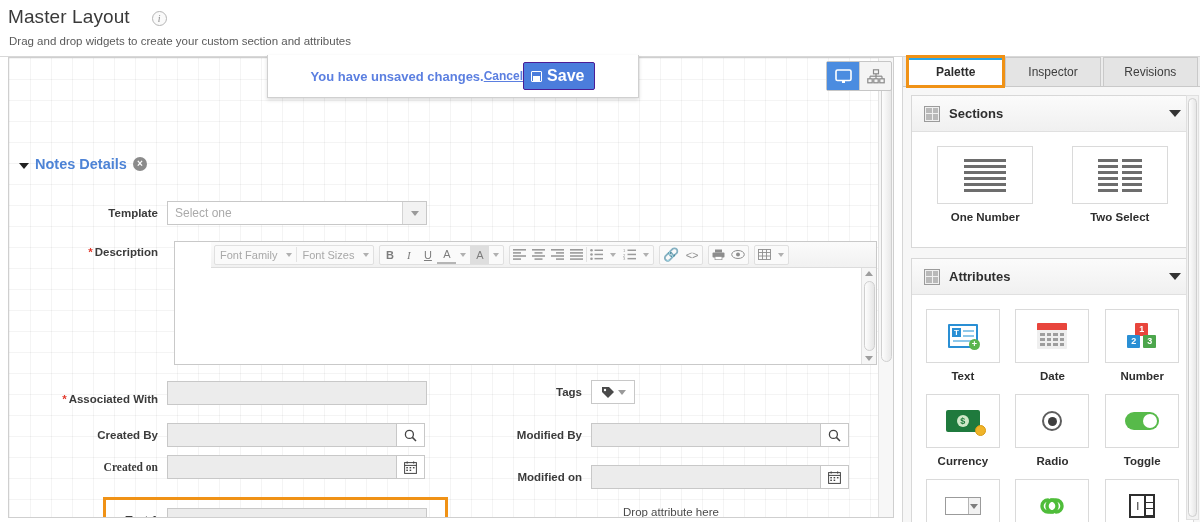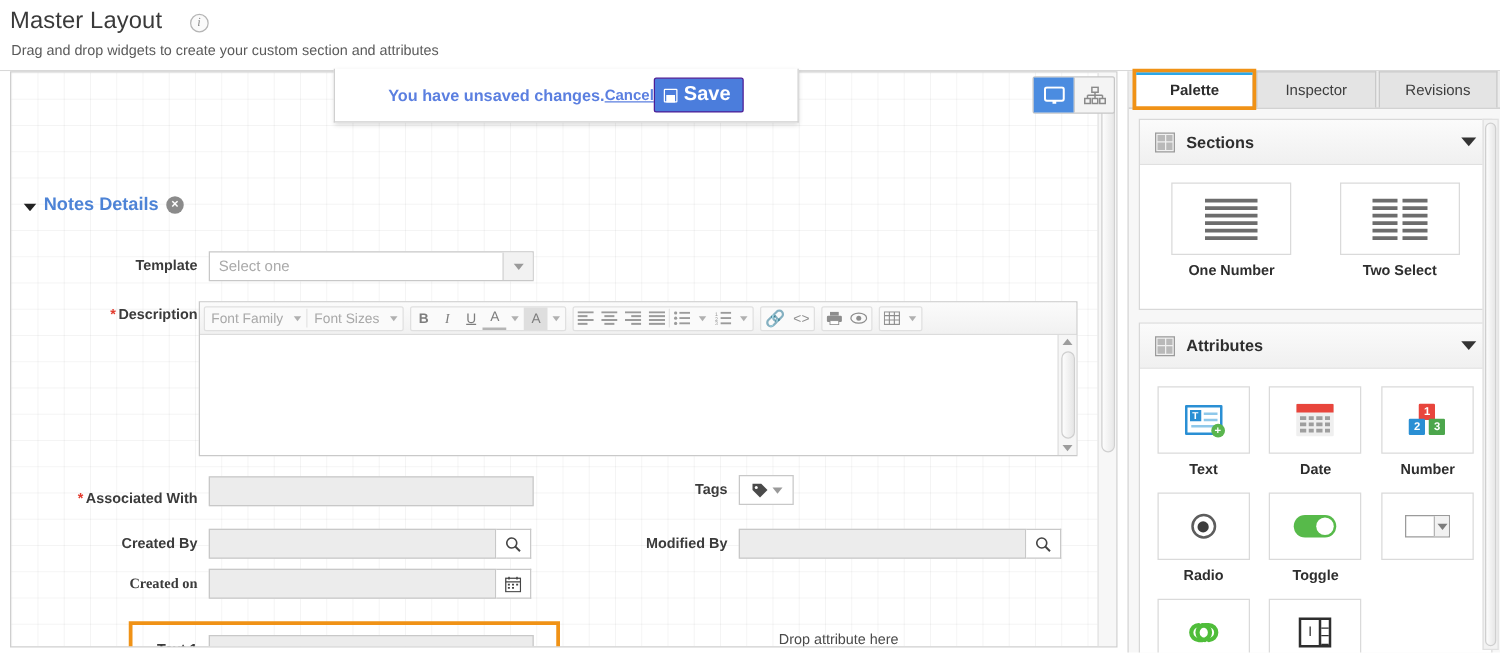--- a/index.html
+++ b/index.html
@@ -114,22 +114,22 @@
     display:flex; align-items:center; justify-content:center;
   }
   .caret-sm { width:0;height:0;border-left:4px solid transparent;border-right:4px solid transparent;border-top:5px solid #9a9a9a; }
   .addon {
     width:28px; height:24px; background:#fff; border:1px solid #c8c8c8; border-left:none;
     display:flex; align-items:center; justify-content:center; cursor:pointer;
   }
 
   
   #editor {
-    position:absolute; left:150px; top:183px; width:703px; height:124px;
-    border:1px solid #c9c9c9; background:#fff;
+    position:absolute; left:165px; top:183px; width:703px; height:124px;
+    border:1px solid #c9c9c9; background:#fff;padding-left:36px;
   }
   #rte-toolbar {
     height:26px; background:linear-gradient(#fbfbfb,#f1f1f1);
     border-bottom:1px solid #dcdcdc; display:flex; align-items:center;
     padding:0 3px; gap:0;
   }
   .tb-group { display:flex; align-items:center; border:1px solid #e0e0e0; background:#fafafa; border-radius:2px; margin-right:5px; height:20px; }
   .tb-item {
     height:18px; min-width:19px; padding:0 3px; display:flex; align-items:center; justify-content:center;
     color:#9b9b9b; font-size:11px; cursor:pointer;
@@ -491,20 +491,39 @@
                 <rect x="2.3" y="6" width="1.6" height="1.4"></rect>
                 <rect x="5.6" y="6" width="1.6" height="1.4"></rect>
                 <rect x="8.9" y="6" width="1.6" height="1.4"></rect>
                 <rect x="2.3" y="8.6" width="1.6" height="1.4"></rect>
                 <rect x="5.6" y="8.6" width="1.6" height="1.4"></rect>
               </g>
             </svg>
         </div>
       </div>
 
+      <div class="form-row" style="left:440px; top:407px;">
+        <div class="f-label" style="width:142px;">Modified on</div>
+        <div class="f-input tall" style="width:230px;"></div>
+        <div class="addon">
+          <svg width="13" height="13" viewBox="0 0 13 13">
+              <rect x="0.6" y="1.6" width="11.8" height="10.8" fill="none" stroke="#444" stroke-width="1"></rect>
+              <line x1="0.6" y1="4.4" x2="12.4" y2="4.4" stroke="#444" stroke-width="1"></line>
+              <line x1="3.2" y1="0.4" x2="3.2" y2="2.6" stroke="#444" stroke-width="1.2"></line>
+              <line x1="9.6" y1="0.4" x2="9.6" y2="2.6" stroke="#444" stroke-width="1.2"></line>
+              <g fill="#444">
+                <rect x="2.3" y="6" width="1.6" height="1.4"></rect>
+                <rect x="5.6" y="6" width="1.6" height="1.4"></rect>
+                <rect x="8.9" y="6" width="1.6" height="1.4"></rect>
+                <rect x="2.3" y="8.6" width="1.6" height="1.4"></rect>
+                <rect x="5.6" y="8.6" width="1.6" height="1.4"></rect>
+              </g>
+            </svg>
+        </div>
+      </div>
 
       <div class="form-row" style="left:0; top:450px;">
         <div class="f-label" style="width:158px;">Text 1</div>
         <div class="f-input tall" style="width:260px;"></div>
       </div>
       <div id="text1-sel"></div>
 
       <div class="drop-zone" style="left:614px; top:448px;">Drop attribute here</div>
 
       <div id="canvas-scroll">
@@ -668,20 +687,28 @@
               <div class="w-box">
                 <div class="ic-num">
                   <span class="n1">1</span>
                     <span class="n2">2</span>
                     <span class="n3">3</span>
                 </div>
               </div>
               <div class="w-label">Number</div>
             </div>
 
+            <div class="w-cell">
+              <div class="w-box">
+                <div class="ic-cur">
+                    <span class="coin"></span>
+                  </div>
+              </div>
+              <div class="w-label">Currency</div>
+            </div>
 
             <div class="w-cell">
               <div class="w-box">
                 <div class="ic-radio">
                     <i></i>
                   </div>
               </div>
               <div class="w-label">Radio</div>
             </div>
 

